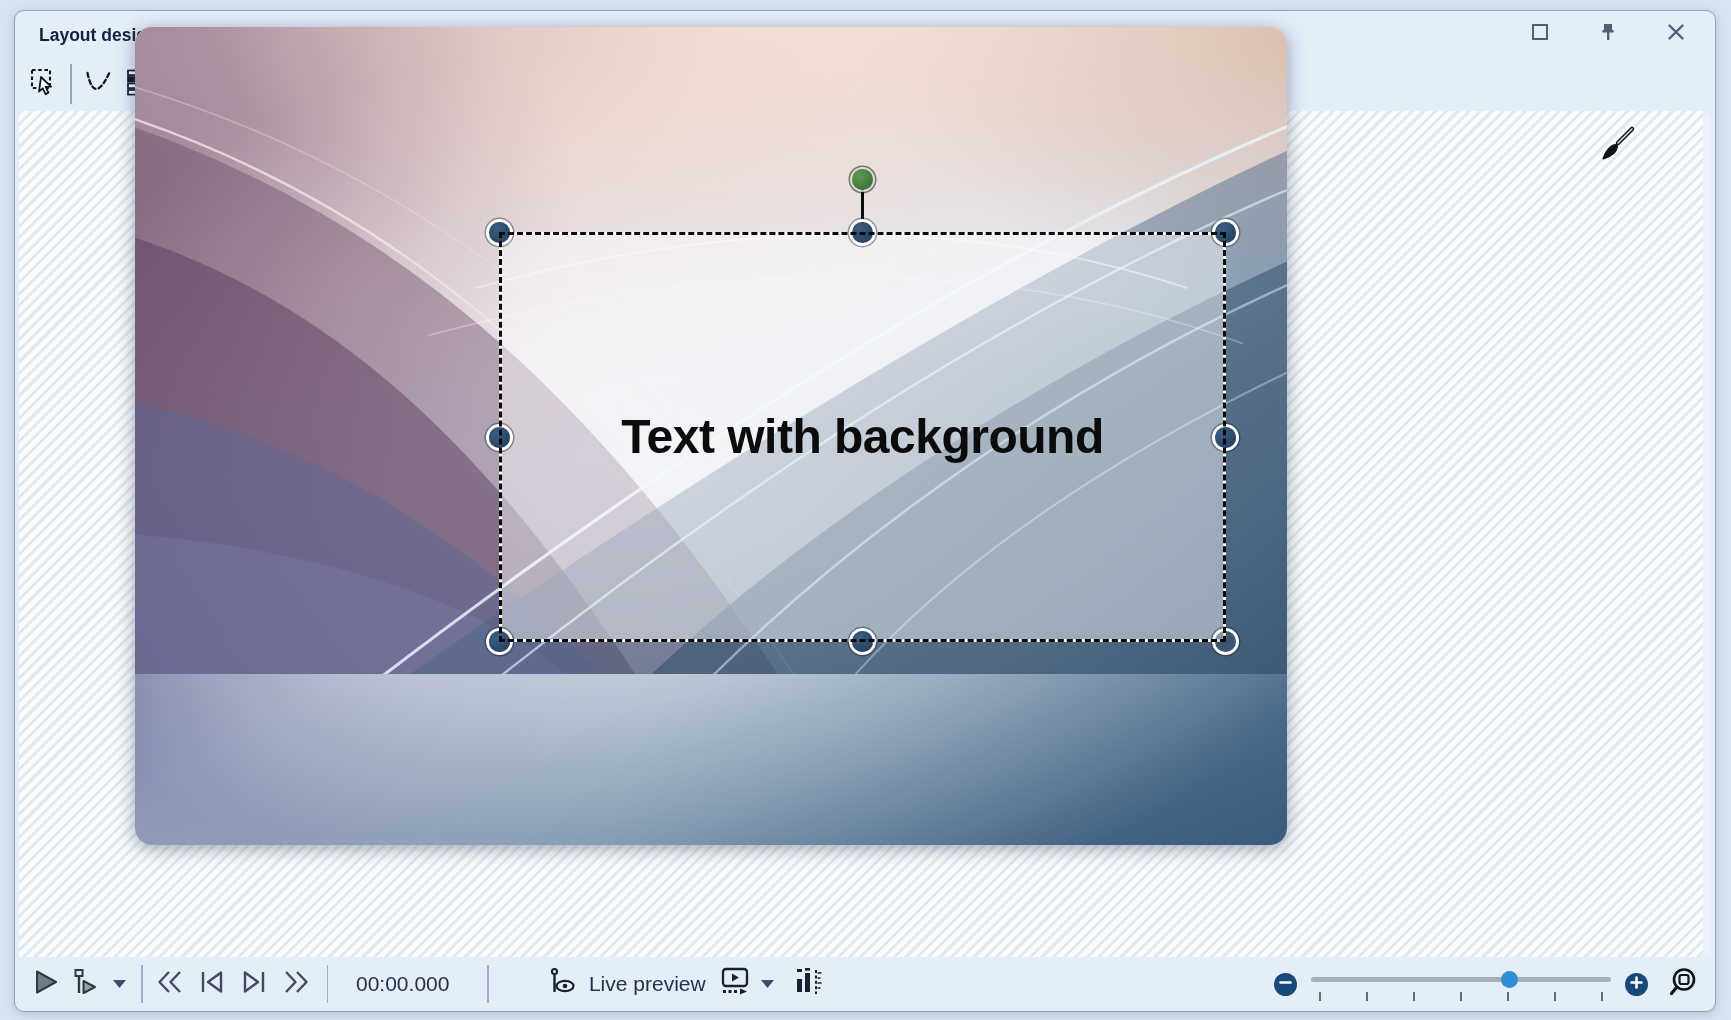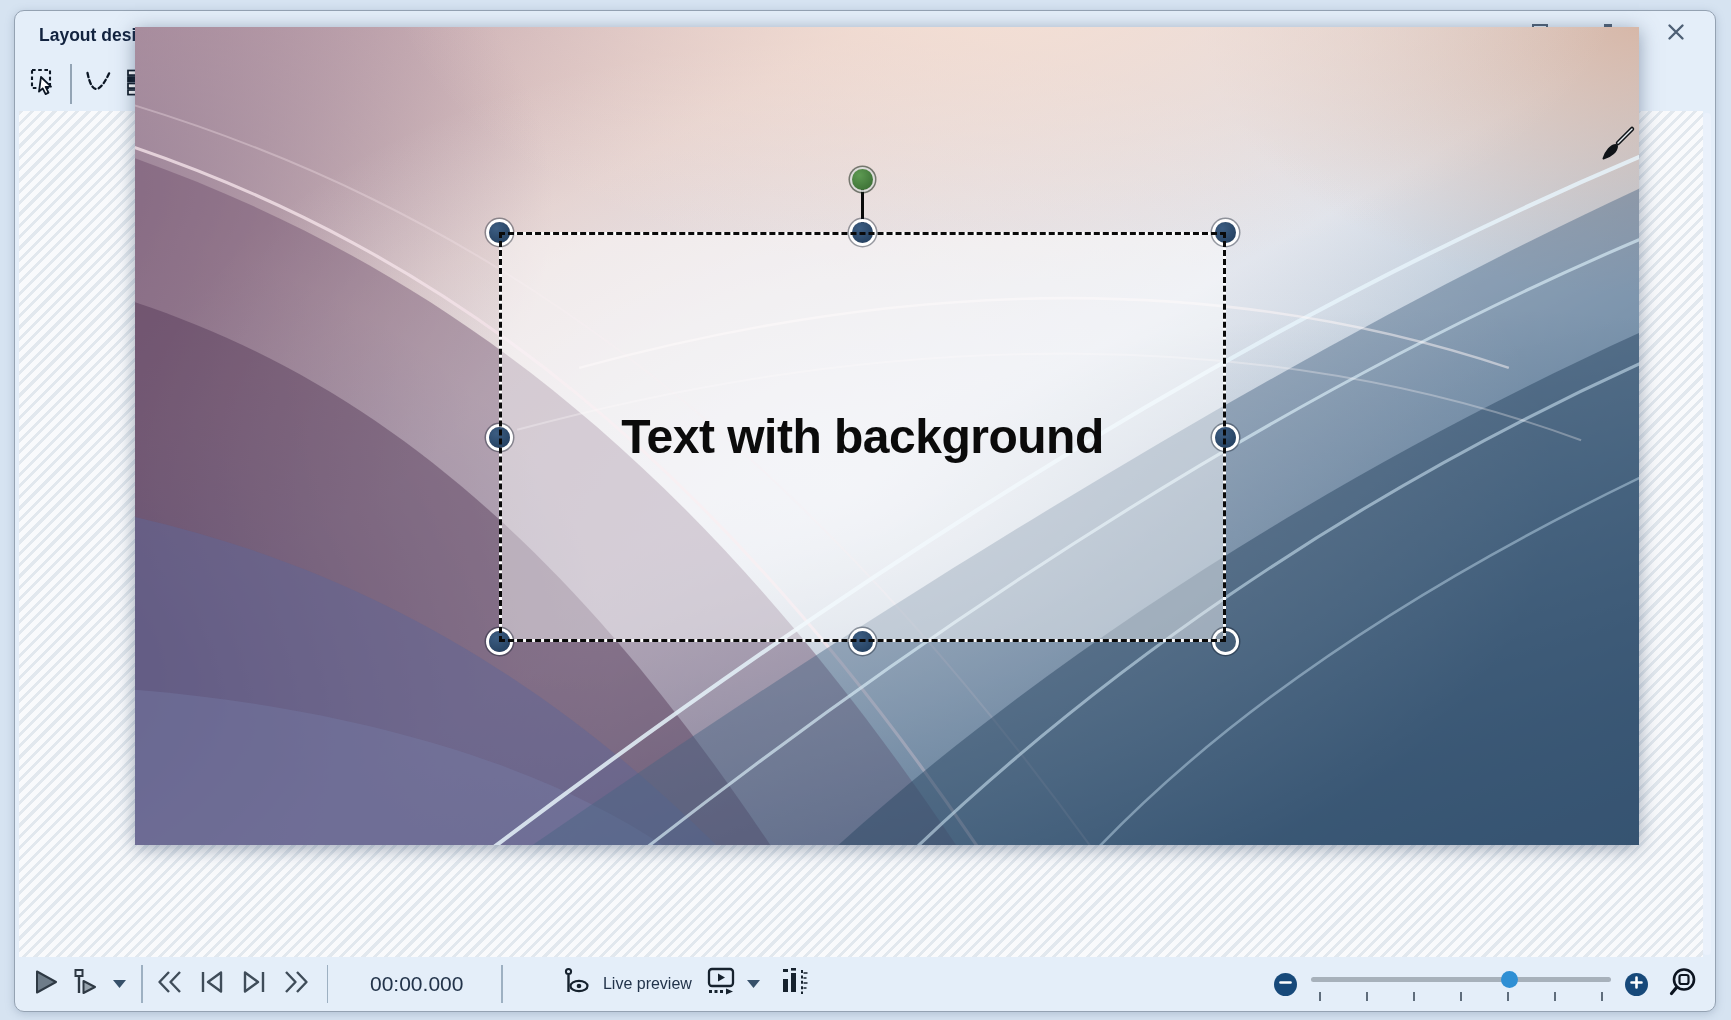--- a/index.html
+++ b/index.html
@@ -26,30 +26,30 @@
     font-size:18px;color:#1c2a38;font-family:"Liberation Sans",sans-serif;}
   .tm-unit{position:absolute;right:38px;font-size:18px;color:#1c2a38;}
   .spinner{position:absolute;right:5px;top:3px;display:flex;flex-direction:column;gap:5px;align-items:center;}
   .spin-up{width:0;height:0;border-left:6px solid transparent;border-right:6px solid transparent;border-bottom:8px solid #5c6b7c;}
   .spin-dn{width:0;height:0;border-left:6px solid transparent;border-right:6px solid transparent;border-top:8px solid #5c6b7c;}
   .savebtn{margin-left:12px;}
   
   .canvas{position:absolute;left:4px;top:100px;right:12px;bottom:54px;
     background:repeating-linear-gradient(135deg,#e2e8ee 0 3px,#f9fafc 3px 8px);}
   .gutter{position:absolute;top:102px;right:4px;width:8px;bottom:56px;background:#eaf1fb;border-radius:4px;}
-  .stage{position:absolute;left:120px;top:16px;width:1504px;height:818px;overflow:hidden;
+  .stage{position:absolute;left:120px;top:16px;width:1152px;height:818px;overflow:hidden;
     box-shadow:0 3px 18px rgba(60,80,110,.5);
     background:
       radial-gradient(1000px 520px at 58% -8%, rgba(247,226,214,.95), rgba(247,226,214,0) 62%),
       radial-gradient(620px 380px at 100% 0%, rgba(213,176,157,.85), rgba(213,176,157,0) 70%),
       radial-gradient(1150px 720px at 47% 56%, rgba(238,240,246,.85), rgba(238,240,246,0) 62%),
       radial-gradient(820px 620px at -6% 22%, rgba(148,125,148,.95), rgba(148,125,148,0) 62%),
       radial-gradient(950px 700px at -10% 80%, rgba(96,104,152,.92), rgba(96,104,152,0) 66%),
       radial-gradient(1500px 950px at 88% 118%, rgba(58,92,124,.95), rgba(58,92,124,0) 72%),
-      linear-gradient(150deg,#b99aa6 0%,#e3cdc9 25%,#dfe3eb 52%,#8fabc2 76%,#3d5c7d 100%);}
+      linear-gradient(150deg,#b99aa6 0%,#e3cdc9 25%,#dfe3eb 52%,#8fabc2 76%,#3d5c7d 100%); border-radius: 17px;}
   .stage svg.waves{position:absolute;inset:0;}
   .brush-cursor{position:absolute;left:1583px;top:114px;width:40px;height:46px;}
   
   .sel{position:absolute;left:364px;top:205px;width:727px;height:410px;
     background:rgba(255,255,255,.45);border:3px solid rgba(255,255,255,.92);}
   .sel::after{content:'';position:absolute;inset:-3px;border:3px dashed #0a0a0a;pointer-events:none;}
   .sel-text{position:absolute;inset:0;display:flex;flex-direction:column;align-items:center;justify-content:center;
     font-weight:bold;font-size:48px;line-height:66px;color:#0b0b0b;letter-spacing:-.5px;}
   .h{position:absolute;width:21px;height:21px;border-radius:50%;
     background:radial-gradient(circle at 35% 30%,#3c5d82,#203b59);
@@ -57,21 +57,21 @@
   .h.hollow{background:rgba(22,38,58,.15);}
   .stem{position:absolute;left:calc(50% - 1.25px);top:-52px;width:2.5px;height:52px;background:#0a0a0a;}
   .rot{position:absolute;left:calc(50% - 10.5px);top:-66px;width:21px;height:21px;border-radius:50%;
     background:radial-gradient(circle at 35% 30%,#5d9a52,#35682f);
     box-shadow:0 0 0 2px rgba(255,255,255,.75),0 0 0 3.5px rgba(20,35,20,.55);}
   
   .bottombar{position:absolute;left:0;right:0;bottom:0;height:54px;display:flex;align-items:center;padding:0 12px;}
   .bbtn{display:flex;align-items:center;justify-content:center;height:40px;flex:0 0 auto;}
   .bsep{width:1.5px;height:38px;background:#9db0c2;flex:0 0 auto;}
   .time-display{font-size:21px;color:#22334a;flex:0 0 auto;}
-  .lp-label{font-size:16px;color:#22334a;margin:0 10px 0 8px;flex:0 0 auto;}
+  .lp-label{font-size:21px;color:#22334a;margin:0 10px 0 8px;flex:0 0 auto;}
   .zoom-ctrl{position:absolute;left:1259px;top:0;height:54px;display:flex;align-items:center;}
   .zslider{position:relative;width:300px;height:38px;margin:0 14px;}
   .ztrack{position:absolute;left:0;right:0;top:12px;height:5px;border-radius:3px;background:#a7b1bb;}
   .zthumb{position:absolute;top:6px;width:17px;height:17px;border-radius:50%;background:#2f8fd4;}
   .ztick{position:absolute;top:27px;width:2px;height:9px;background:#5f6d7c;}
   .zoombtn{width:23px;height:23px;border-radius:50%;background:#17497a;color:#fff;display:flex;
     align-items:center;justify-content:center;flex:0 0 auto;}
 </style>
 </head>
 <body>
@@ -335,21 +335,21 @@
       <span>
         <svg width="30" height="28" viewBox="0 0 30 28">
             <g fill="none" stroke="#3f4c59" stroke-width="2.4" stroke-linejoin="round">
               <path d="M5 4 L14.5 14 L5 24"></path>
               <path d="M16 4 L25.5 14 L16 24"></path>
             </g>
           </svg>
       </span>
     </div>
     <div class="bsep" style="margin-left:10px"></div>
-    <div class="time-display" style="margin-left:42px">00:00.000</div>
+    <div class="time-display" style="margin-left:28px">00:00.000</div>
     <div class="bsep" style="margin-left:38px"></div>
     <div class="bbtn" style="width:34px;margin-left:58px">
       <span>
         <svg width="30" height="30" viewBox="0 0 30 30">
             <circle cx="5.5" cy="4.5" r="2.6" fill="none" stroke="#16222e" stroke-width="2"></circle>
             <path d="M5.5 7.5 V25" stroke="#16222e" stroke-width="2.4"></path>
             <ellipse cx="16" cy="19" rx="8.5" ry="5.2" fill="none" stroke="#16222e" stroke-width="2.2"></ellipse>
             <circle cx="16" cy="19" r="2.3" fill="#16222e"></circle>
           </svg>
       </span>

